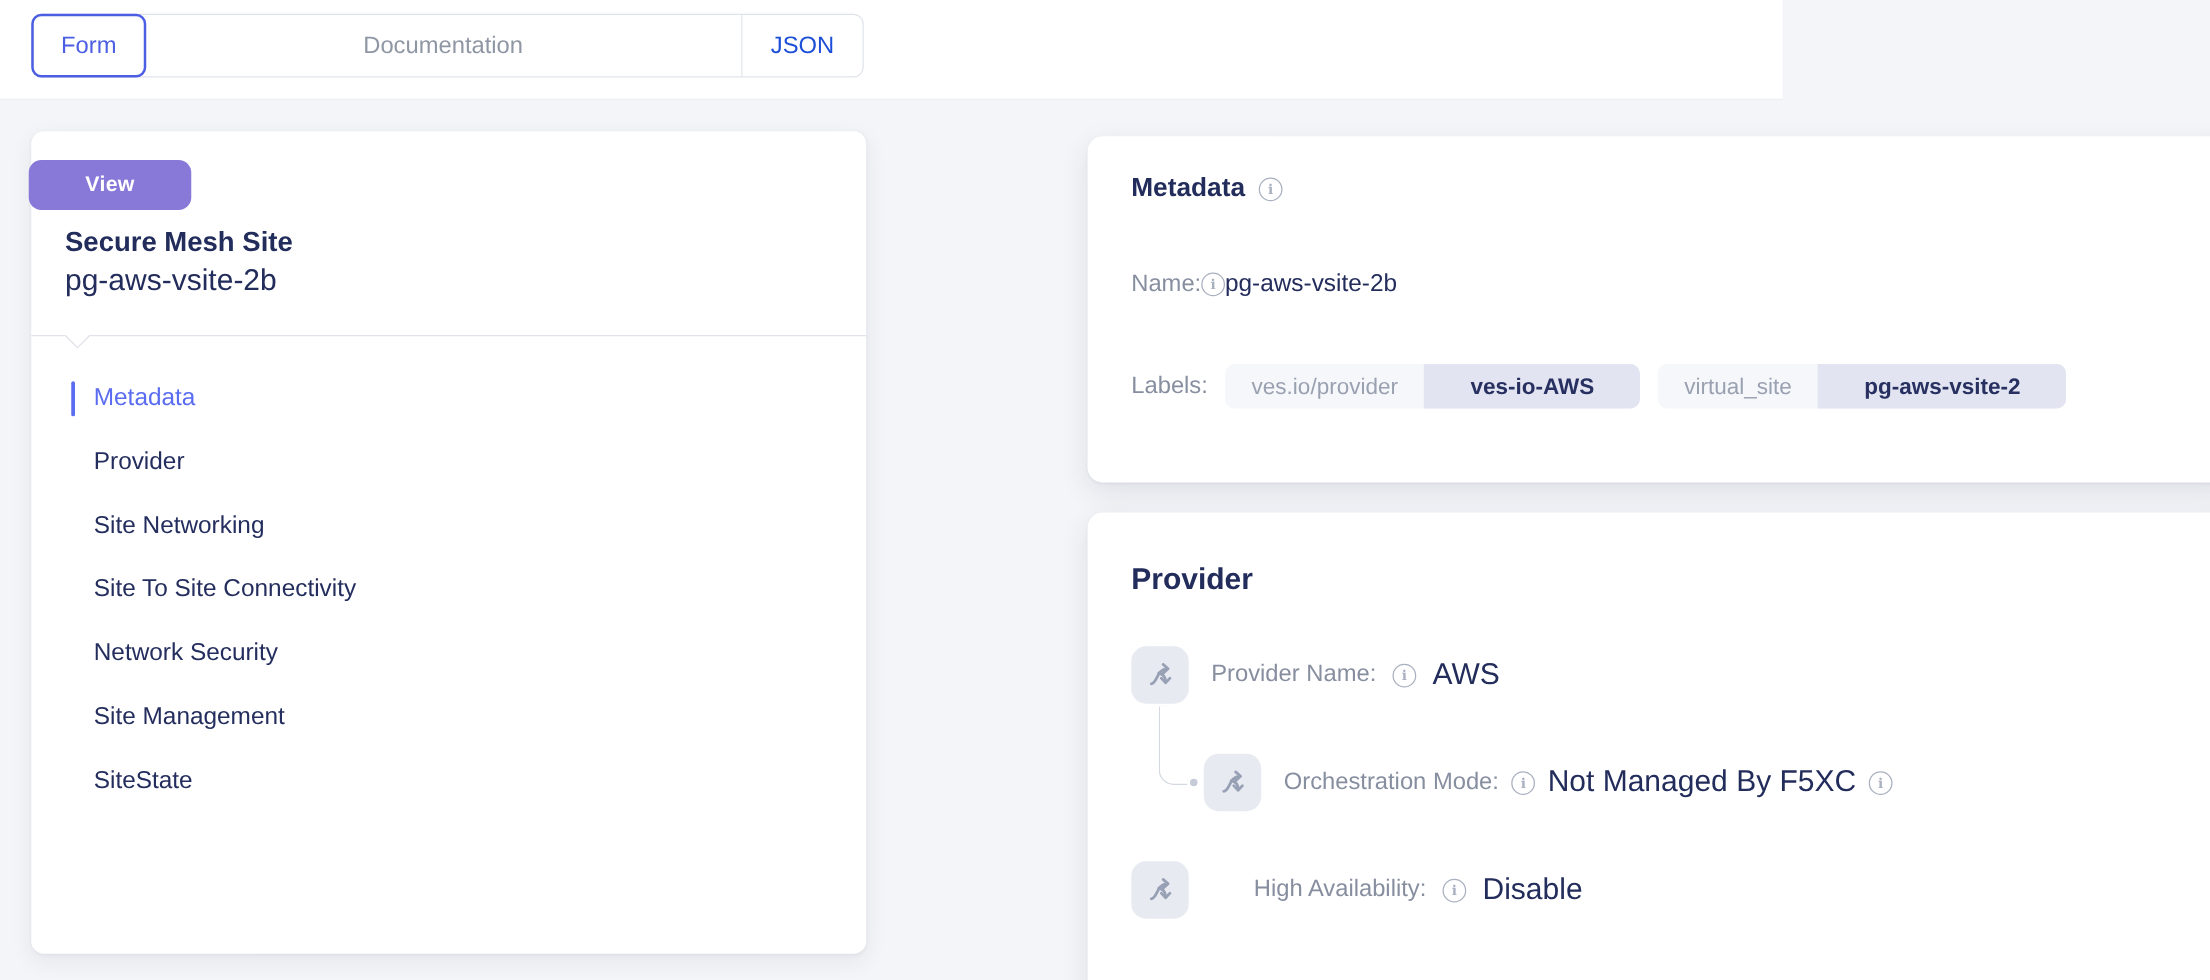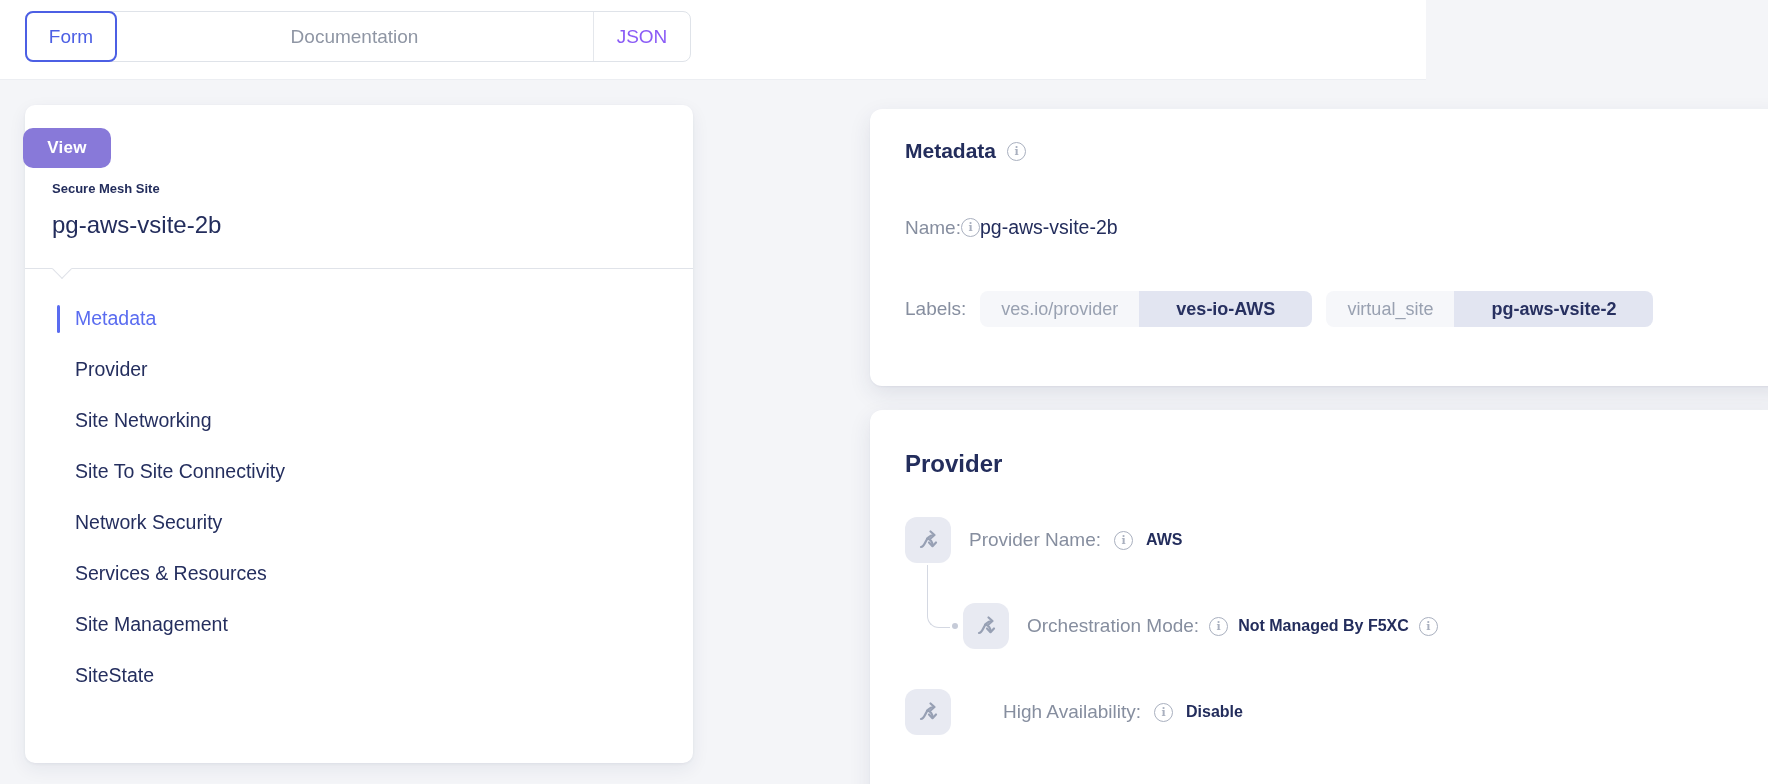--- a/index.html
+++ b/index.html
@@ -21,37 +21,37 @@
   }
   .seg{
     display:flex;align-items:center;justify-content:center;
     font-size:19px;cursor:default;box-sizing:border-box;
   }
   .seg-form{
     width:92px;margin:-1px;border:2px solid #4c5fe4;border-radius:8px;
     background:#ffffff;color:#4c5fe4;z-index:2;
   }
   .seg-doc{flex:1;color:#8f96a4;}
-  .seg-json{width:97px;color:#8b5cf6;border-left:1px solid #e4e7ec;}
+  .seg-json{width:97px;color:#1d4ed8;border-left:1px solid #e4e7ec;}
 
   
   .left-panel{
     position:absolute;left:25px;top:105px;width:668px;height:658px;
     background:#ffffff;border-radius:10px;
     box-shadow:0 1px 3px rgba(35,45,92,0.06),0 6px 18px rgba(35,45,92,0.07);
   }
   .view-badge{
-    position:absolute;left:-2px;top:23px;width:88px;height:40px;
+    position:absolute;left:-2px;top:23px;width:130px;height:40px;
     background:#8879d9;border-radius:10px;
     display:flex;align-items:center;justify-content:center;
     color:#ffffff;font-size:17px;font-weight:700;letter-spacing:.3px;
   }
   .res-type{
     position:absolute;left:27px;top:76px;
-    font-size:13px;font-weight:700;color:#232d5c;
+    font-size:22px;font-weight:700;color:#232d5c;
   }
   .res-name{
     position:absolute;left:27px;top:103px;
     font-size:24px;font-weight:400;color:#232d5c;line-height:34px;
   }
   .panel-divider{
     position:absolute;left:0;top:163px;width:100%;height:1px;background:#e0e3e9;
   }
   .divider-notch{
     position:absolute;left:30px;top:157px;width:13px;height:13px;
@@ -121,21 +121,21 @@
 
   
   .icon-box{
     position:absolute;width:46px;height:46px;border-radius:12px;
     background:#e8eaf2;display:flex;align-items:center;justify-content:center;
     flex:none;
   }
   .prov-row{
     position:absolute;height:46px;display:flex;align-items:center;gap:13px;
   }
-  .prov-row .field-value{font-size:16px;font-weight:700;}
+  .prov-row .field-value{font-size:24px;font-weight:400;}
   .connector{
     position:absolute;left:57px;top:155px;width:22px;height:62px;
     border-left:1.5px solid #d4d8e2;border-bottom:1.5px solid #d4d8e2;
     border-bottom-left-radius:12px;
   }
   .connector-dot{
     position:absolute;left:82px;top:213px;width:6px;height:6px;
     border-radius:50%;background:#c6cbd8;
   }
 </style>
@@ -155,21 +155,20 @@
   <div class="res-type">Secure Mesh Site</div>
   <div class="res-name">pg-aws-vsite-2b</div>
   <div class="panel-divider"></div>
   <div class="divider-notch"></div>
   <ul class="nav">
     <li class="active">Metadata</li>
     <li>Provider</li>
     <li>Site Networking</li>
     <li>Site To Site Connectivity</li>
     <li>Network Security</li>
-    <li>Services &amp; Resources</li>
     <li>Site Management</li>
     <li>SiteState</li>
   </ul>
 </div>
 
 <div class="card card-metadata">
   <div class="meta-title">
     <span>Metadata</span>
     <span class="info-icon"></span>
   </div>

